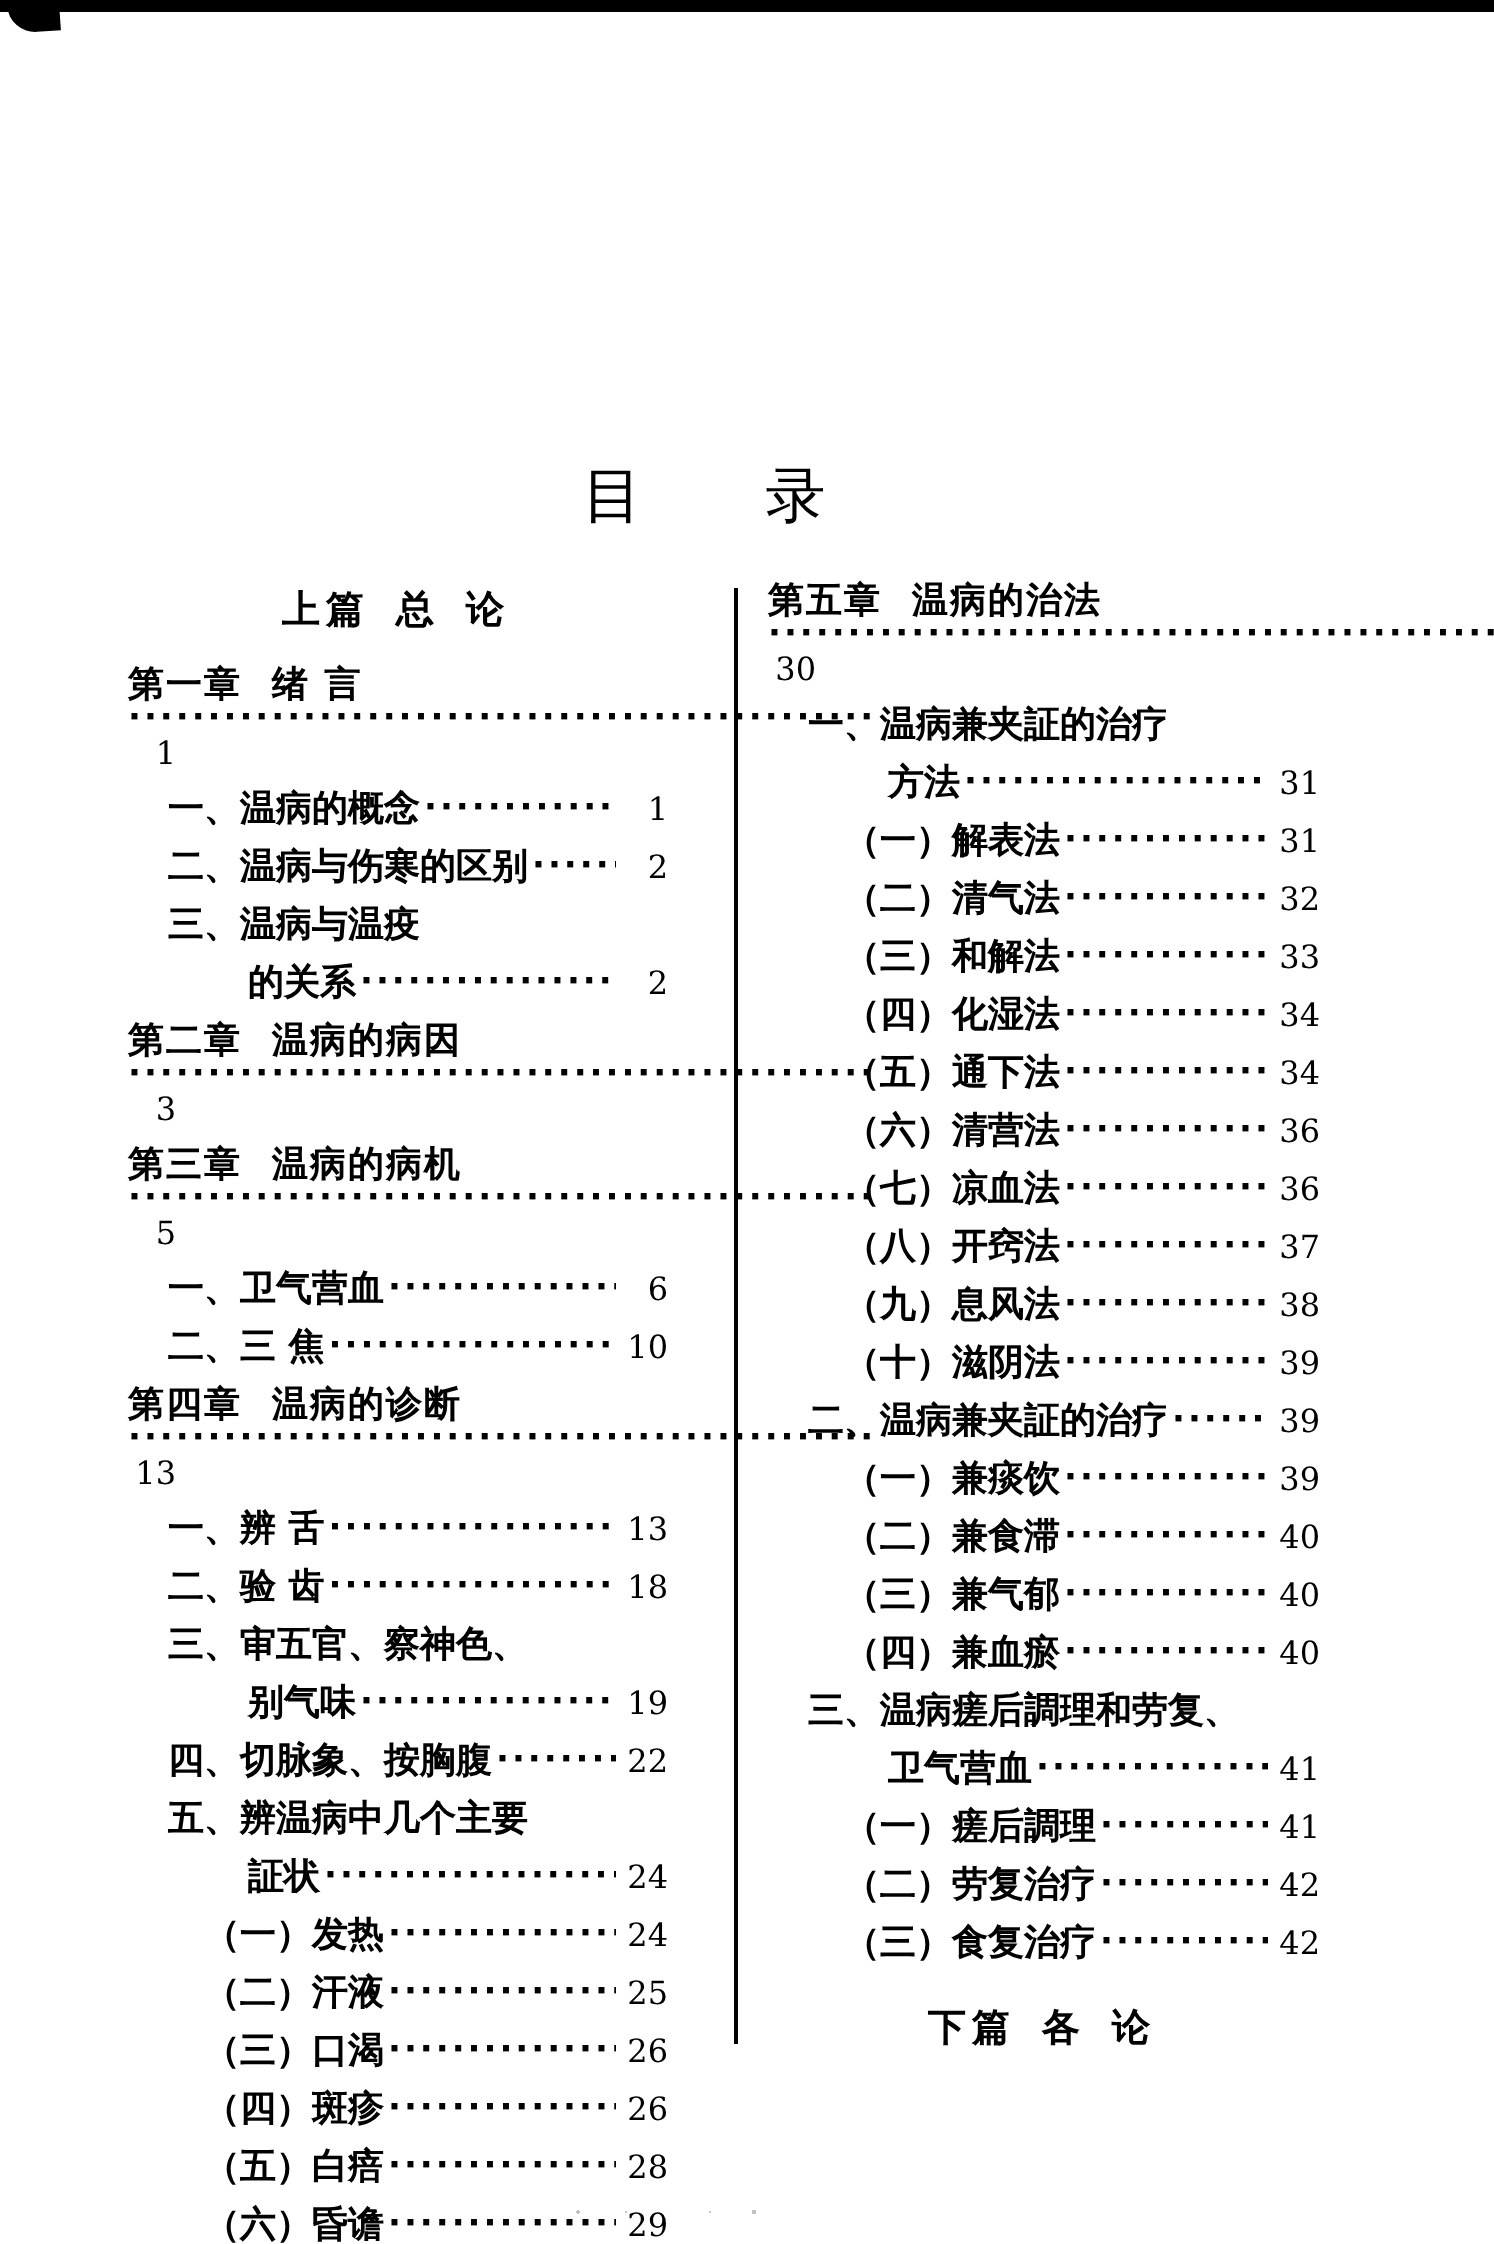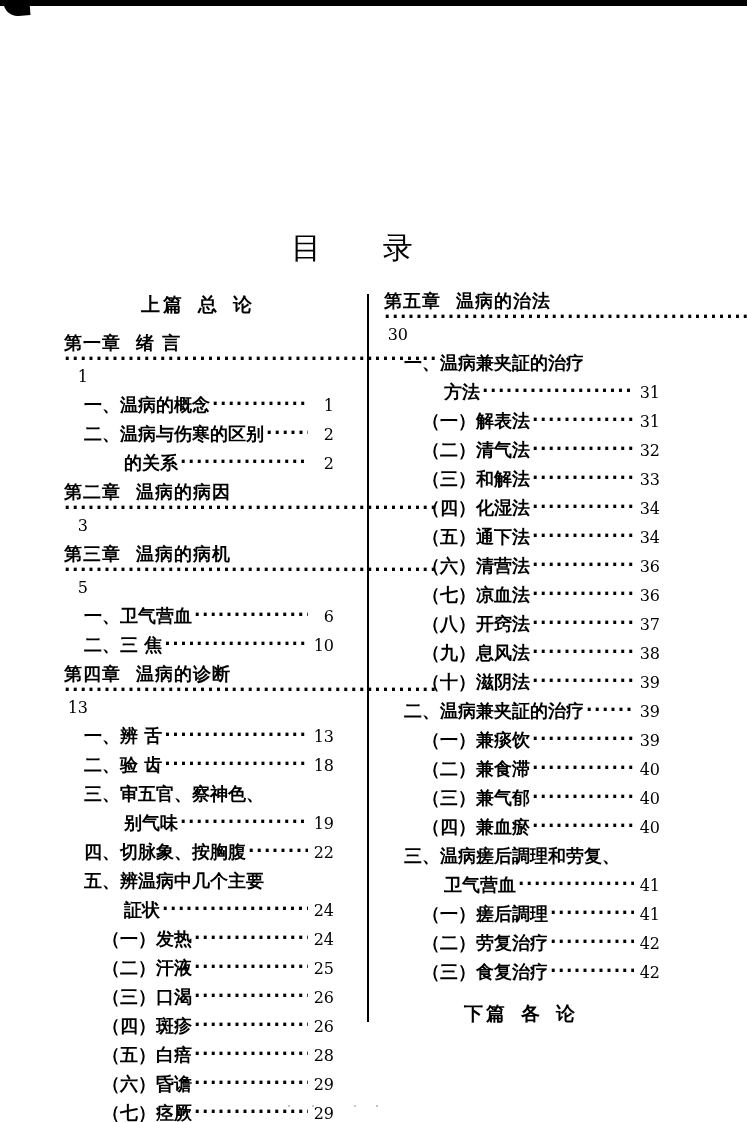--- a/index.html
+++ b/index.html
@@ -166,20 +166,25 @@
       <div class="entry lvl-1">
         <span class="label"><span class="">一、</span><span>温病的概念</span></span>
         <span class="leader"></span>
         <span class="page">1</span>
       </div>
       <div class="entry lvl-1">
         <span class="label"><span class="">二、</span><span>温病与伤寒的区别</span></span>
         <span class="leader"></span>
         <span class="page">2</span>
       </div>
+      <div class="entry lvl-1 wrap-line">
+        <span class="label"><span class="">三、</span><span>温病与温疫</span></span>
+        <span class="leader"></span>
+        <span class="page"></span>
+      </div>
       <div class="entry lvl-cont">
         <span class="label"><span>的关系</span></span>
         <span class="leader"></span>
         <span class="page">2</span>
       </div>
       <div class="entry lvl-chapter">
         <span class="label"><span class="chap-num">第二章</span><span>温病的病因</span></span>
         <span class="leader"></span>
         <span class="page">3</span>
       </div>

